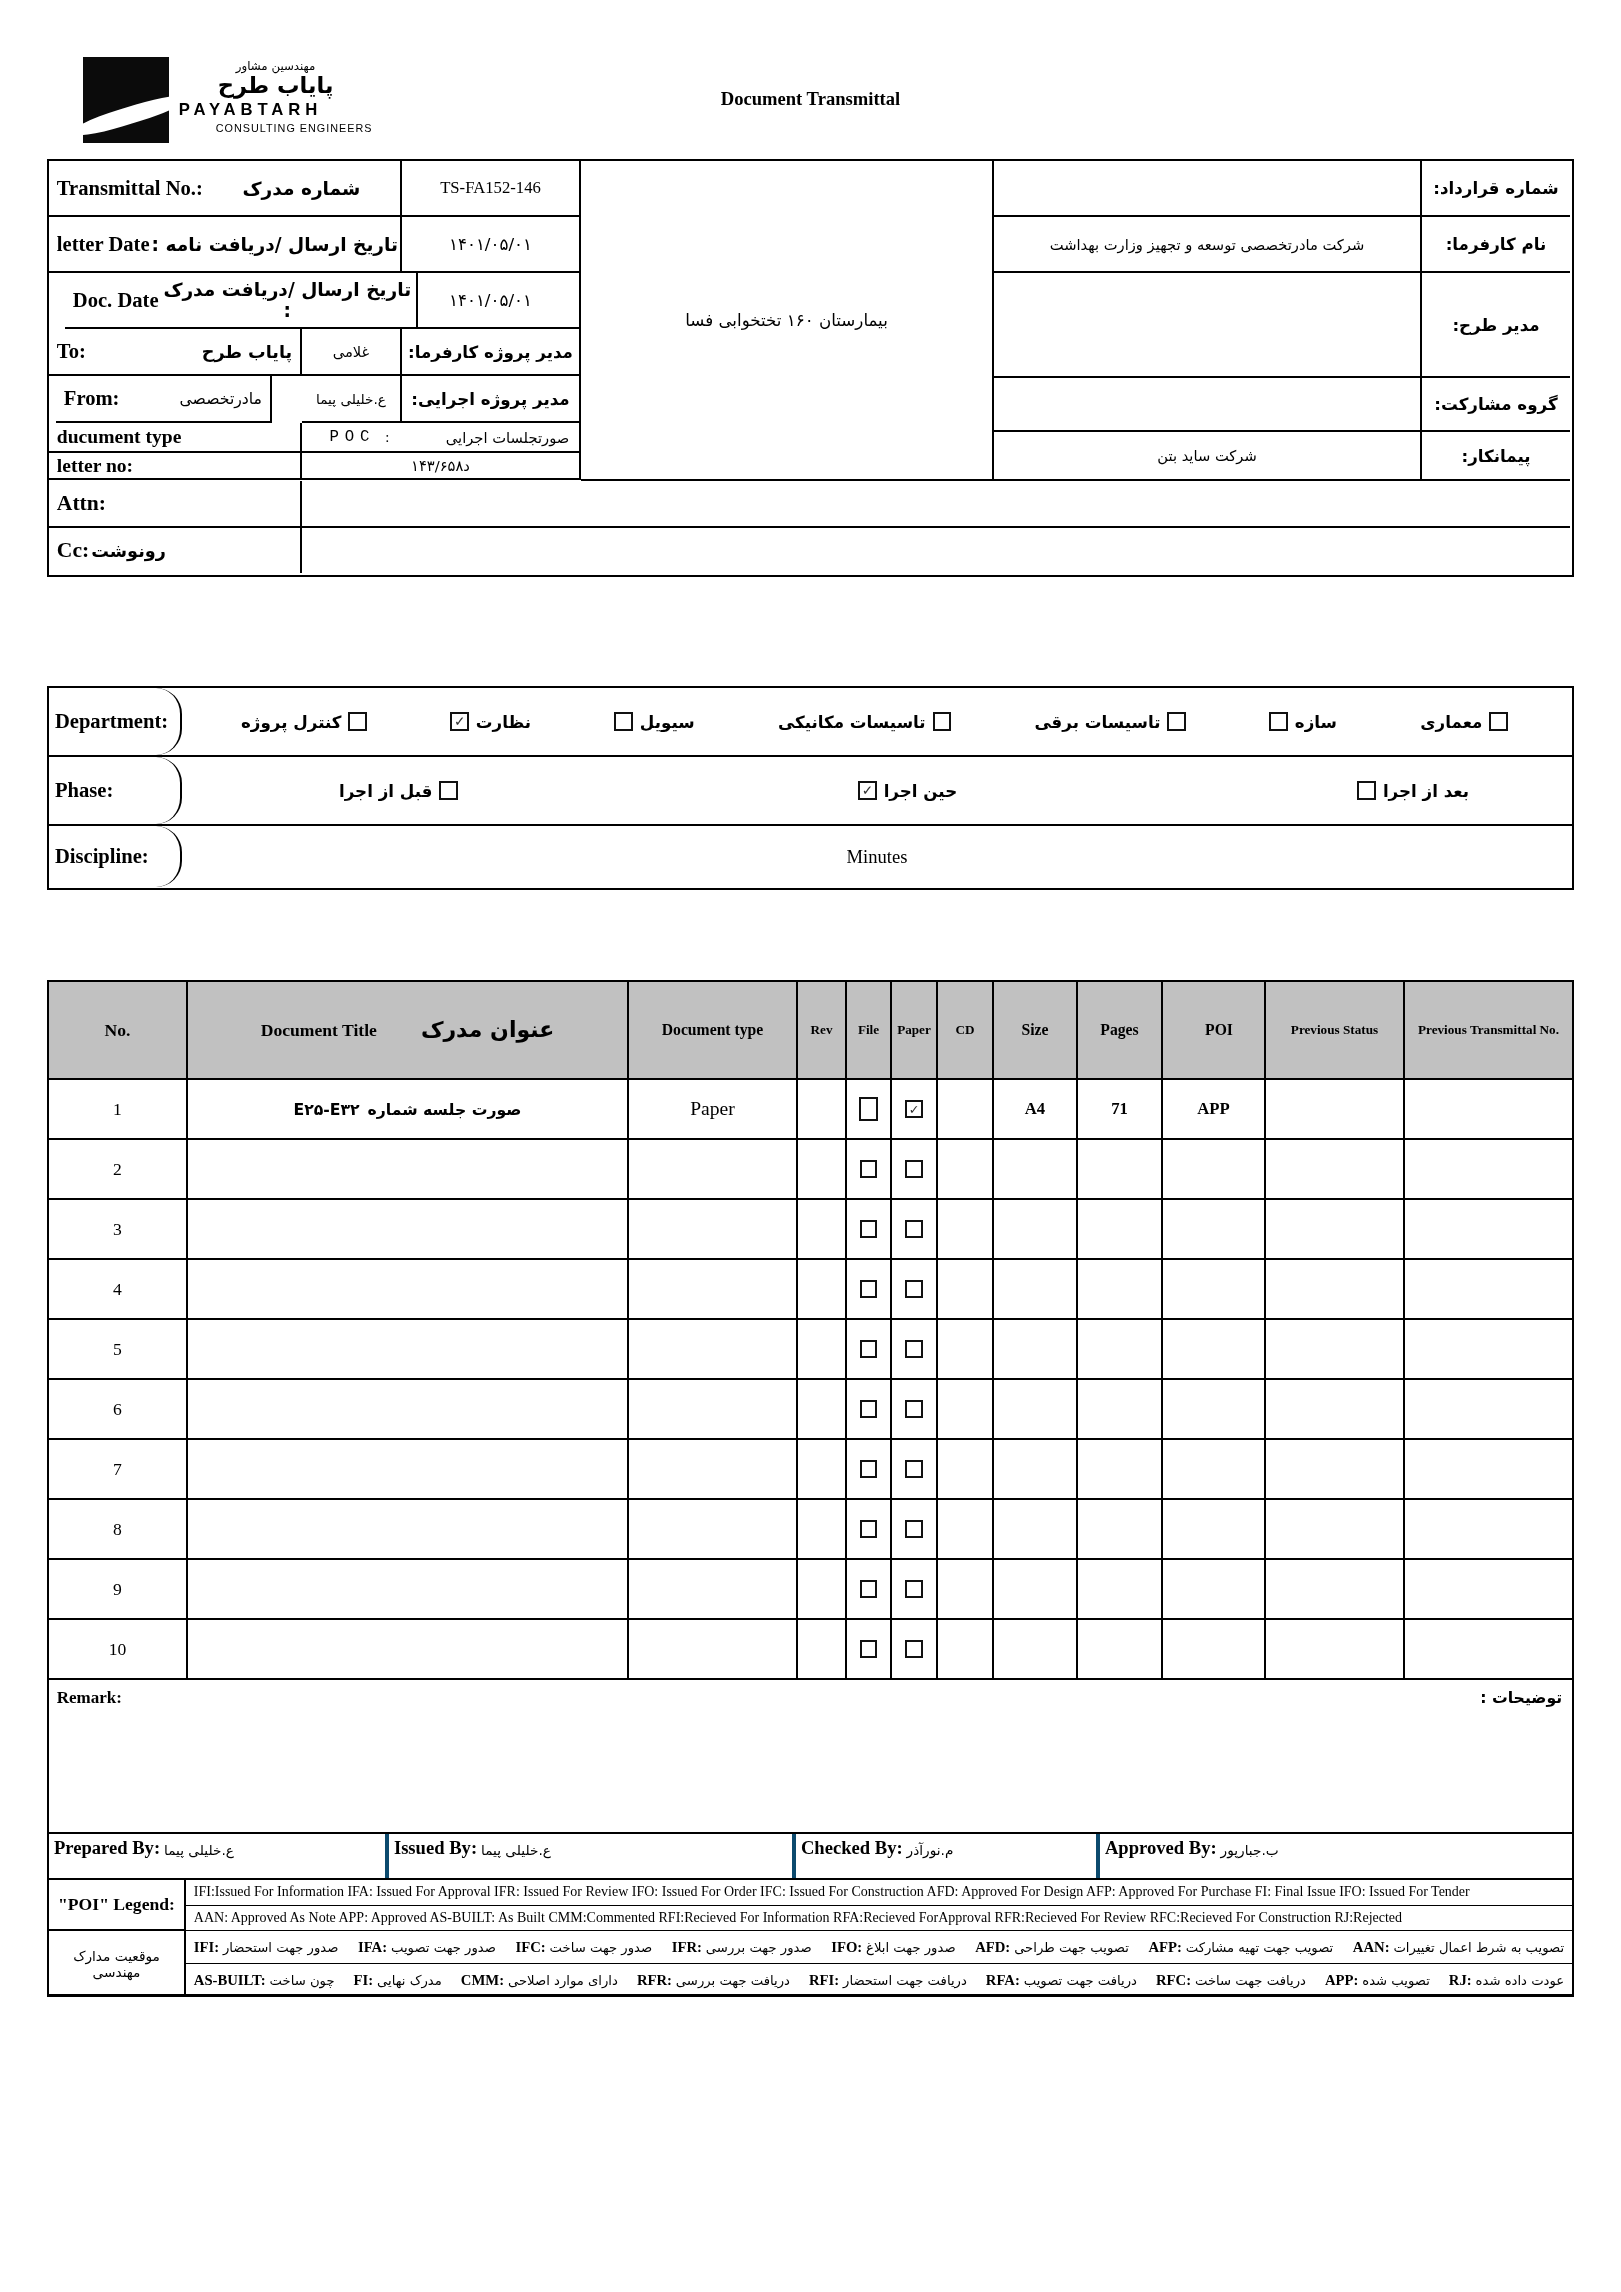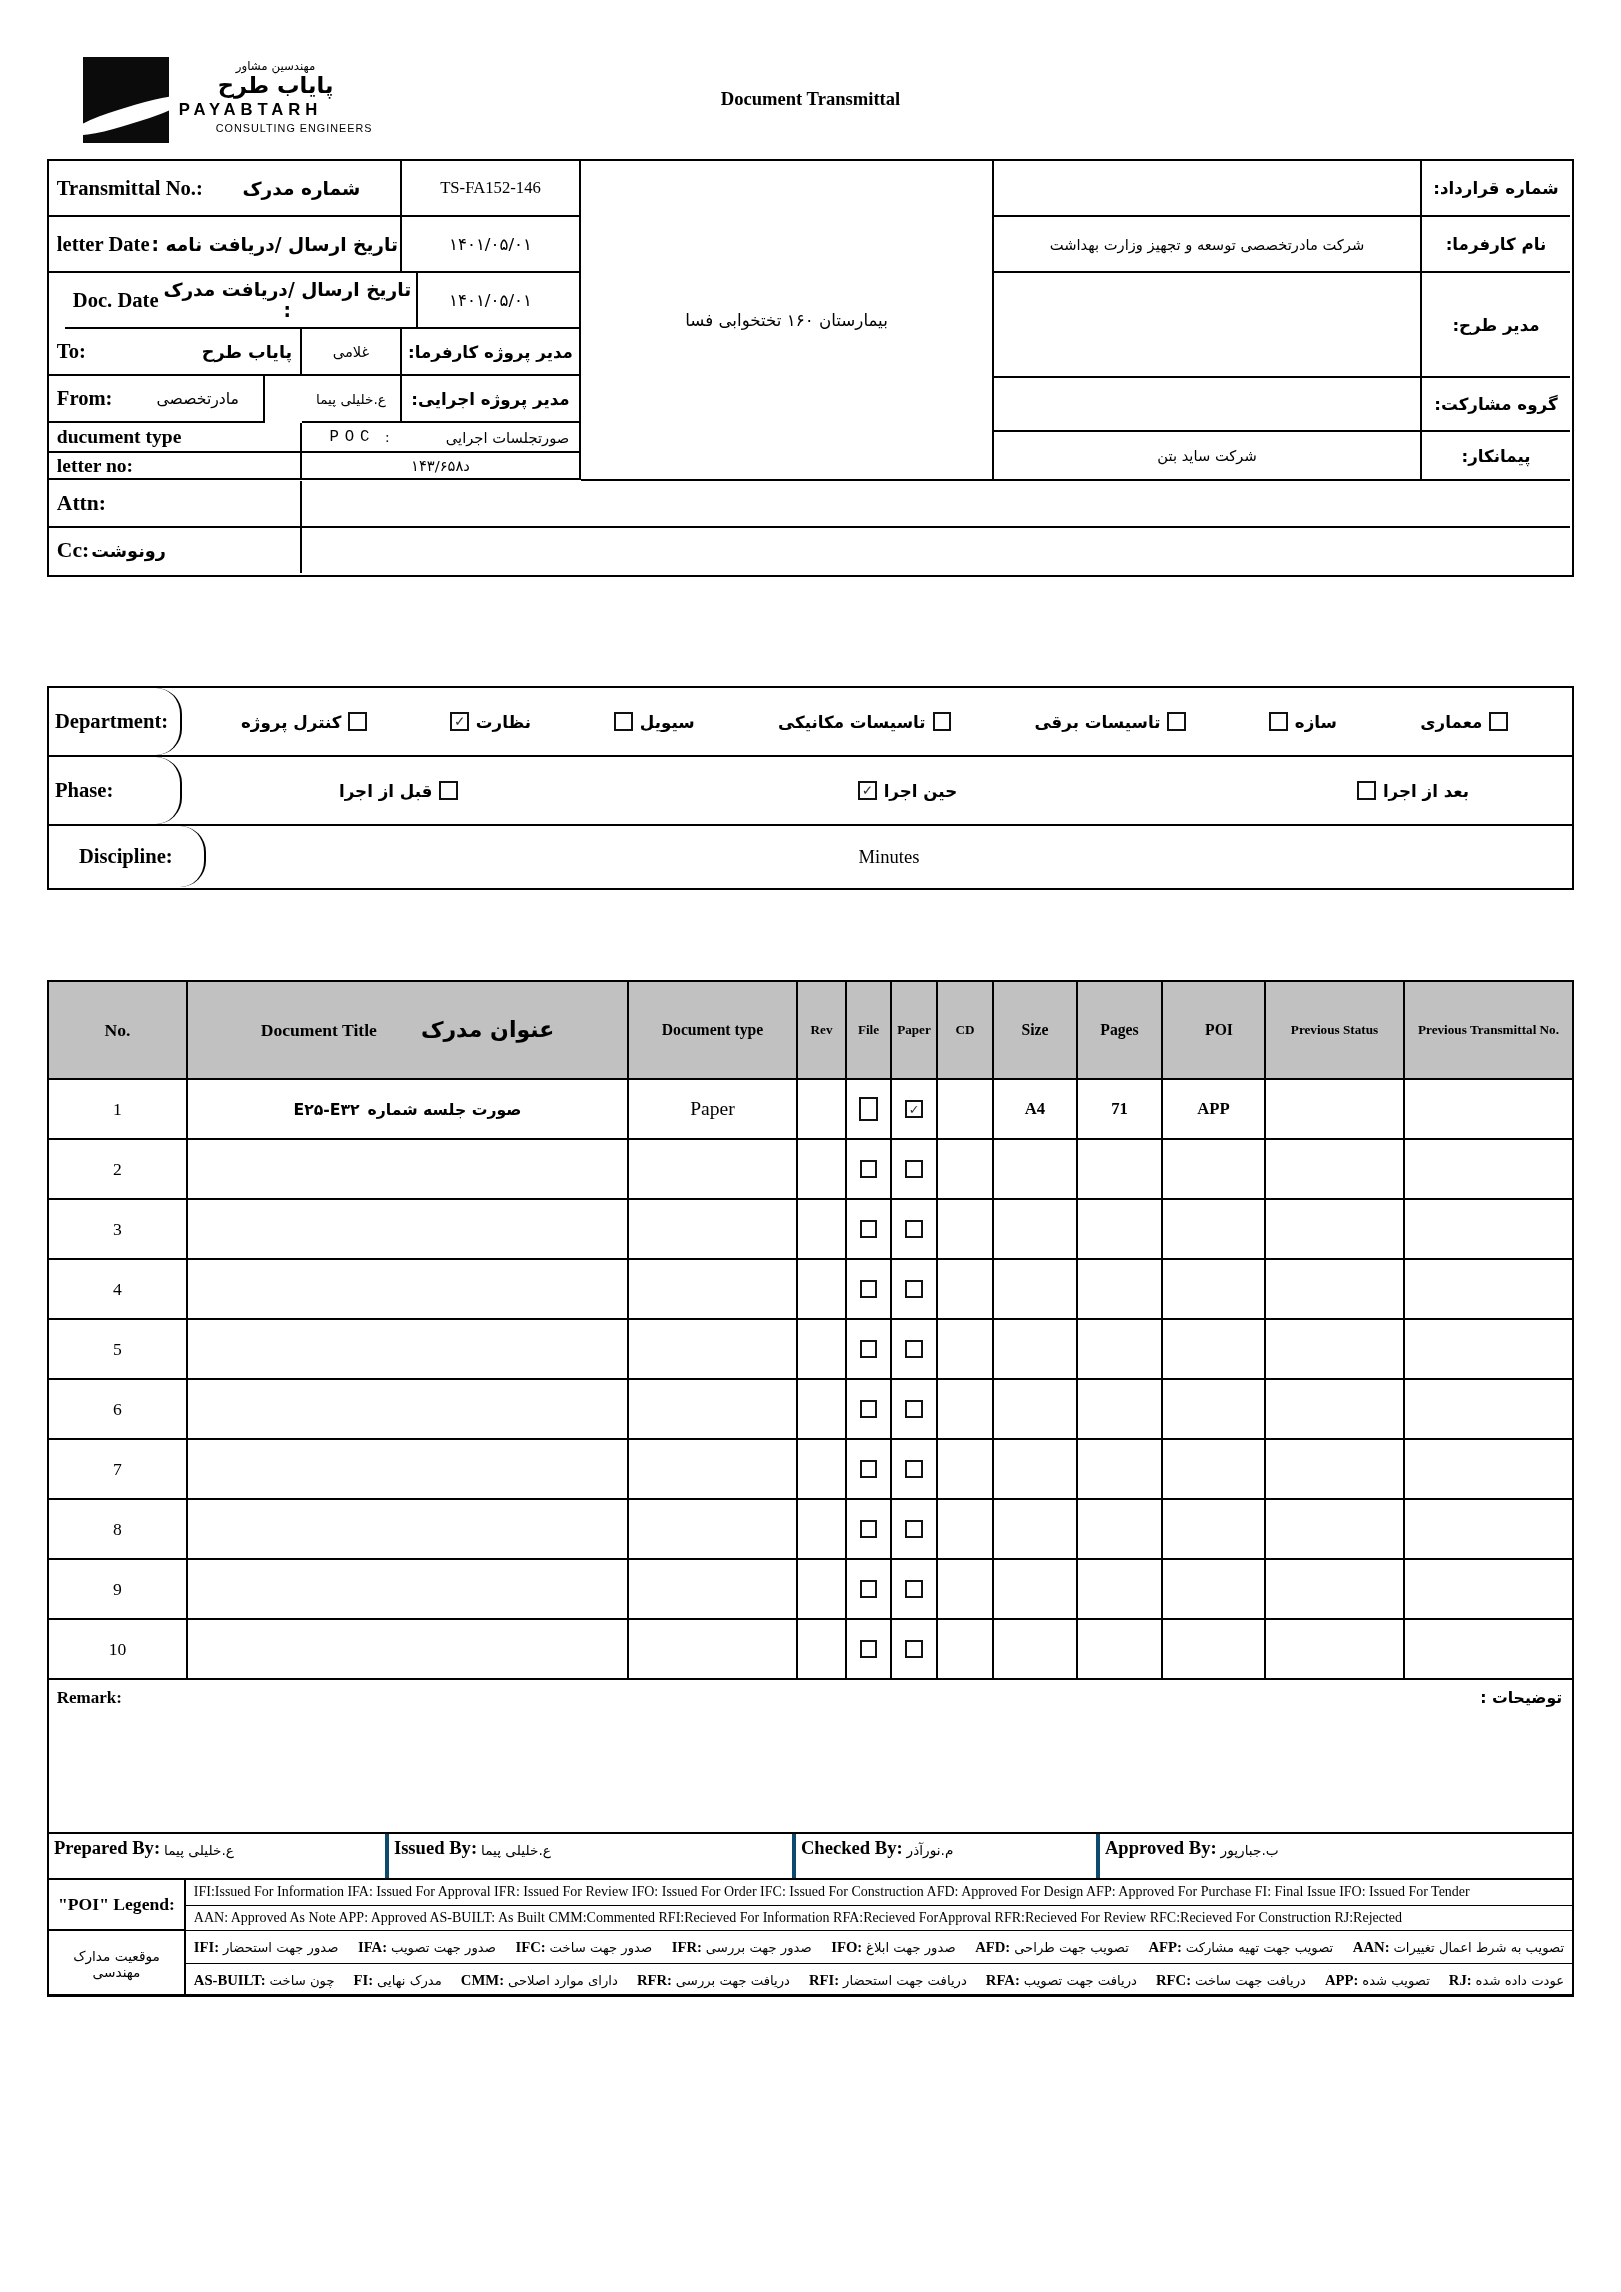--- a/index.html
+++ b/index.html
@@ -23,21 +23,21 @@
   .tc.ne { border-right:none; } .tc.nb { border-bottom:none; }
   .cen { justify-content:center; text-align:center; }
   .lab-en { font-weight:bold; font-size:20.6px; margin-left:7.8px; white-space:nowrap; }
   .lab-fa { flex:1; text-align:center; font-weight:bold; font-size:18.6px; }
   .val { font-size:16.7px; }
   .fa-bold { font-weight:bold; font-size:16.7px; }
   .fa-sm { font-size:14.7px; }
 
   
   .cls-row { display:flex; border-bottom:2px solid #000; }
-  .cls-row:last-child { border-bottom:none;padding-left:24px; }
+  .cls-row:last-child { border-bottom:none; }
   .cls-lab { width:133px; border-right:2px solid #000; display:flex; align-items:center; font-weight:bold; font-size:20.6px; padding-left:5.9px; flex:none;border-radius:26px; }
   .cls-body { flex:1; display:flex; align-items:center; }
   .ci { display:flex; align-items:center; gap:6.9px; }
   .ci .fa { font-weight:bold; font-size:16.7px; }
   .chk { width:18.6px; height:18.6px; border:2px solid #111; display:inline-flex; align-items:center; justify-content:center; font-size:13.7px; color:#333; font-family:"DejaVu Sans", sans-serif; line-height:1; background:#fff; flex:none; }
 
   
   .dt-grid { display:grid; grid-template-columns:139px 441px 169px 49px 45px 46px 56px 84px 85px 103px 139px 1fr; }
   .c { border-right:2px solid #000; border-bottom:2px solid #000; display:flex; align-items:center; justify-content:center; text-align:center; overflow:hidden; }
   .c.last { border-right:none; }
@@ -120,21 +120,21 @@
       <span class="lab-en">To:</span>
       <span class="fa" style="font-weight:bold;font-size:17.6px;">پایاب طرح</span>
     </div>
     <div class="tc cen" style="left:253px;top:168px;width:100px;height:47px;">
       <span class="fa fa-sm">غلامی</span>
     </div>
     <div class="tc cen" style="left:353px;top:168px;width:179px;height:47px;">
       <span class="fa fa-bold" dir="rtl">مدیر پروژه کارفرما:</span>
     </div>
 
-    <div class="tc" style="left:0;top:215px;width:216px;height:47px;justify-content:space-between;padding-right:24px;">
+    <div class="tc" style="left:7px;top:215px;width:216px;height:47px;justify-content:space-between;padding-right:8px;">
       <span class="lab-en">From:</span>
       <span class="fa" style="font-size:15.7px;">مادرتخصصی</span>
     </div>
     <div class="tc cen" style="left:253px;top:215px;width:100px;height:47px;">
       <span class="fa" style="font-size:13.7px;">ع.خلیلی پیما</span>
     </div>
     <div class="tc cen" style="left:353px;top:215px;width:179px;height:47px;">
       <span class="fa fa-bold" dir="rtl">مدیر پروژه اجرایی:</span>
     </div>
 

